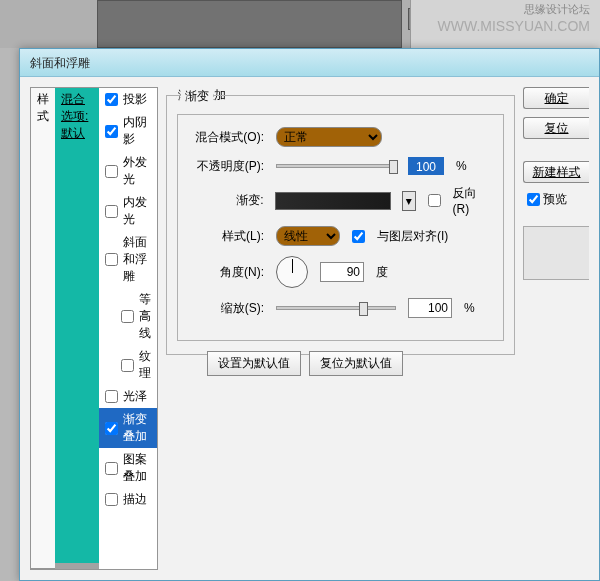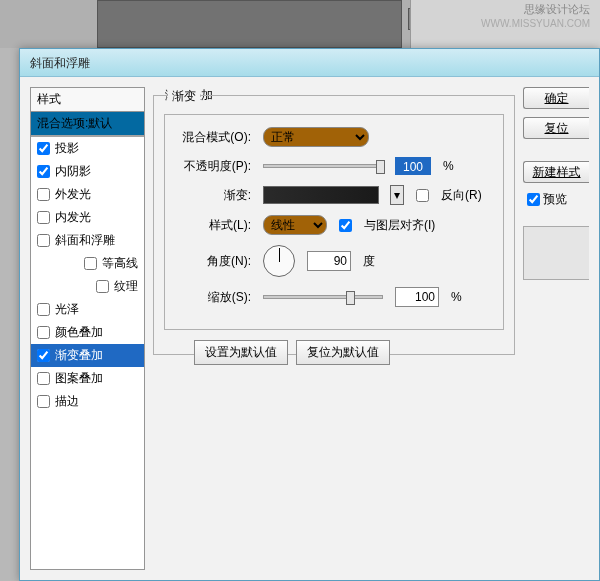--- a/index.html
+++ b/index.html
@@ -50,21 +50,21 @@
       top: 2px;
       right: 10px;
       color: #888;
       font-size: 11px;
     }
     .watermark-url {
       position: absolute;
       top: 18px;
       right: 10px;
       color: #aaa;
-      font-size: 10px;
+      font-size: 14px;
     }
     .dialog {
       position: absolute;
       left: 19px;
       top: 48px;
       width: 581px;
       height: 533px;
       background: #f2f2f2;
       border: 1px solid #5a9ebf;
       box-shadow: 0 0 8px rgba(0,0,0,0.3);
@@ -77,35 +77,35 @@
       padding-left: 10px;
       color: #222;
     }
     .dialog-body {
       display: flex;
       height: calc(100% - 28px);
       padding: 10px;
       gap: 8px;
     }
     .styles-panel {
-      width: 115px;
+      width: 128px;
       border: 1px solid #959595;
       background: #fff;
       display: flex;
-      flex-direction: column;
     }
     .styles-header {
       padding: 3px 6px;
       border-bottom: 1px solid #959595;
       background: #f8f8f8;
     }
     .styles-blend {
       padding: 3px 6px;
-      border-bottom: 2px solid #a3a3a3;
-      background: #0369a1;
+      border-bottom: 6px solid #a3a3a3;
+      background: #14b8a6;
+      text-decoration: underline;
     }
     .style-item {
       padding: 3px 6px;
       display: flex;
       align-items: center;
       gap: 3px;
       cursor: pointer;
     }
     .style-item.selected {
       background: #1f69c3;
@@ -306,24 +306,20 @@
             <input type="checkbox" class="chk" style="">
             <span>等高线</span>
           </div>
           <div class="style-item indent">
             <input type="checkbox" class="chk" style="">
             <span>纹理</span>
           </div>
           <div class="style-item">
             <input type="checkbox" class="chk" style="">
             <span>光泽</span>
-          </div>
-          <div class="style-item">
-            <input type="checkbox" class="chk" style="">
-            <span>颜色叠加</span>
           </div>
           <div class="style-item selected">
             <input type="checkbox" class="chk" checked="" style="">
             <span>渐变叠加</span>
           </div>
           <div class="style-item">
             <input type="checkbox" class="chk" style="">
             <span>图案叠加</span>
           </div>
           <div class="style-item">

